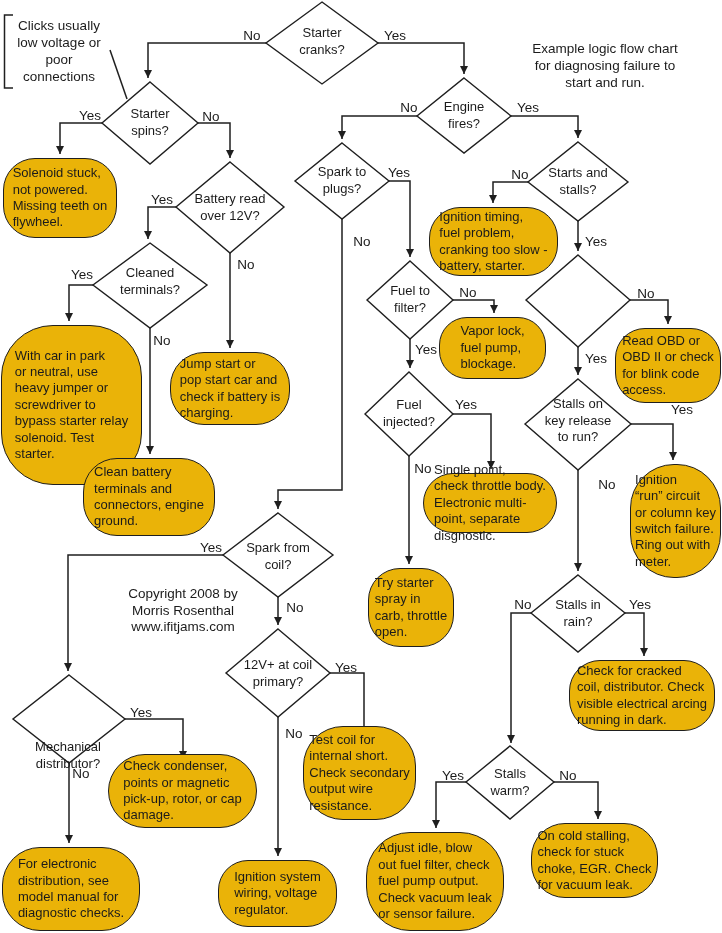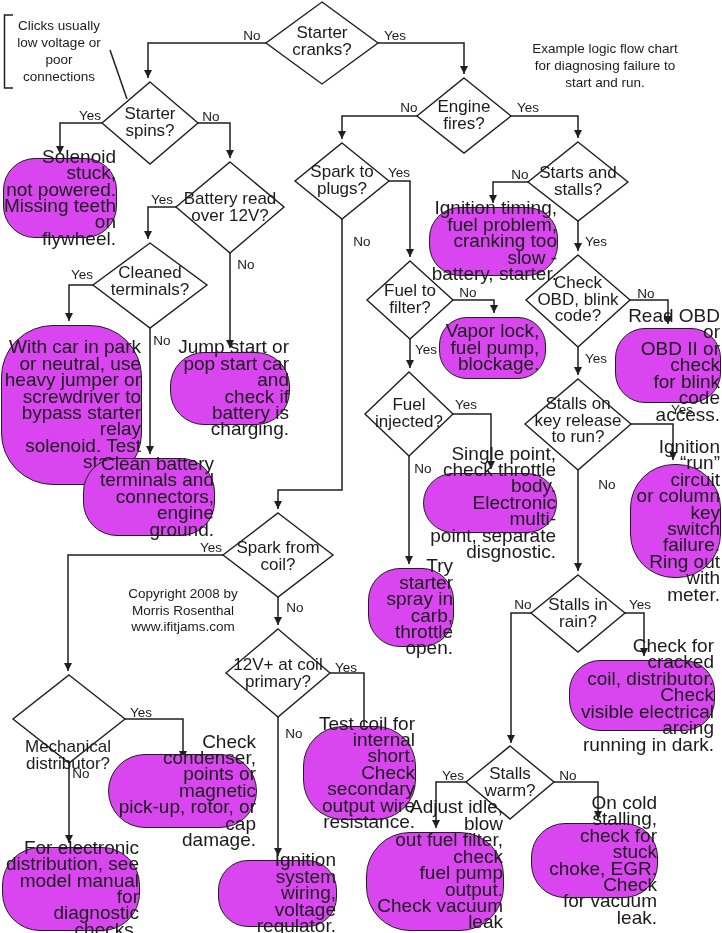--- a/index.html
+++ b/index.html
@@ -1,25 +1,25 @@
 <!DOCTYPE html>
 <html><head>
 <meta charset="utf-8">
 <style>
   html,body { margin:0; padding:0; background:#ffffff; }
   body { width:722px; height:933px; position:relative; overflow:hidden;
          font-family:"Liberation Sans", sans-serif; color:#1b1b1b; }
   .stage { position:absolute; left:0; top:0; width:722px; height:933px; }
   svg.layer { position:absolute; left:0; top:0; }
-  .bubble { position:absolute; box-sizing:border-box; background:#d946ef;
+  .bubble { position:absolute; box-sizing:border-box; background:#eab308;
             border:1.5px solid #1f1f1f; display:flex; align-items:center;
-            justify-content:center; text-align:right; white-space:pre-line;
-            font-size:19px; line-height:16.4px; }
+            justify-content:center; text-align:left; white-space:pre-line;
+            font-size:13px; line-height:16.4px; }
   .dtext  { position:absolute; transform:translate(-50%,-50%); width:130px;
-            text-align:center; white-space:pre-line; font-size:17px;
+            text-align:center; white-space:pre-line; font-size:13px;
             line-height:16.5px; }
   .elabel { position:absolute; transform:translate(-50%,-50%);
             font-size:13.5px; background:transparent; }
   .note   { position:absolute; transform:translate(-50%,-50%);
             text-align:center; white-space:pre-line; font-size:13.5px;
             line-height:17px; }
 </style>
 </head>
 <body>
 
@@ -173,23 +173,20 @@
   <div class="dtext" style="left:150px;top:281px;">Cleaned
 terminals?</div>
   <div class="dtext" style="left:464px;top:115px;">Engine
 fires?</div>
   <div class="dtext" style="left:342px;top:180px;">Spark to
 plugs?</div>
   <div class="dtext" style="left:578px;top:181px;">Starts and
 stalls?</div>
   <div class="dtext" style="left:410px;top:299px;">Fuel to
 filter?</div>
-  <div class="dtext" style="left:578px;top:300px;">Check
-OBD, blink
-code?</div>
   <div class="dtext" style="left:409px;top:413px;">Fuel
 injected?</div>
   <div class="dtext" style="left:578px;top:421px;">Stalls on
 key release
 to run?</div>
   <div class="dtext" style="left:278px;top:556px;">Spark from
 coil?</div>
   <div class="dtext" style="left:278px;top:673px;">12V+ at coil
 primary?</div>
   <div class="dtext" style="left:578px;top:613px;">Stalls in

